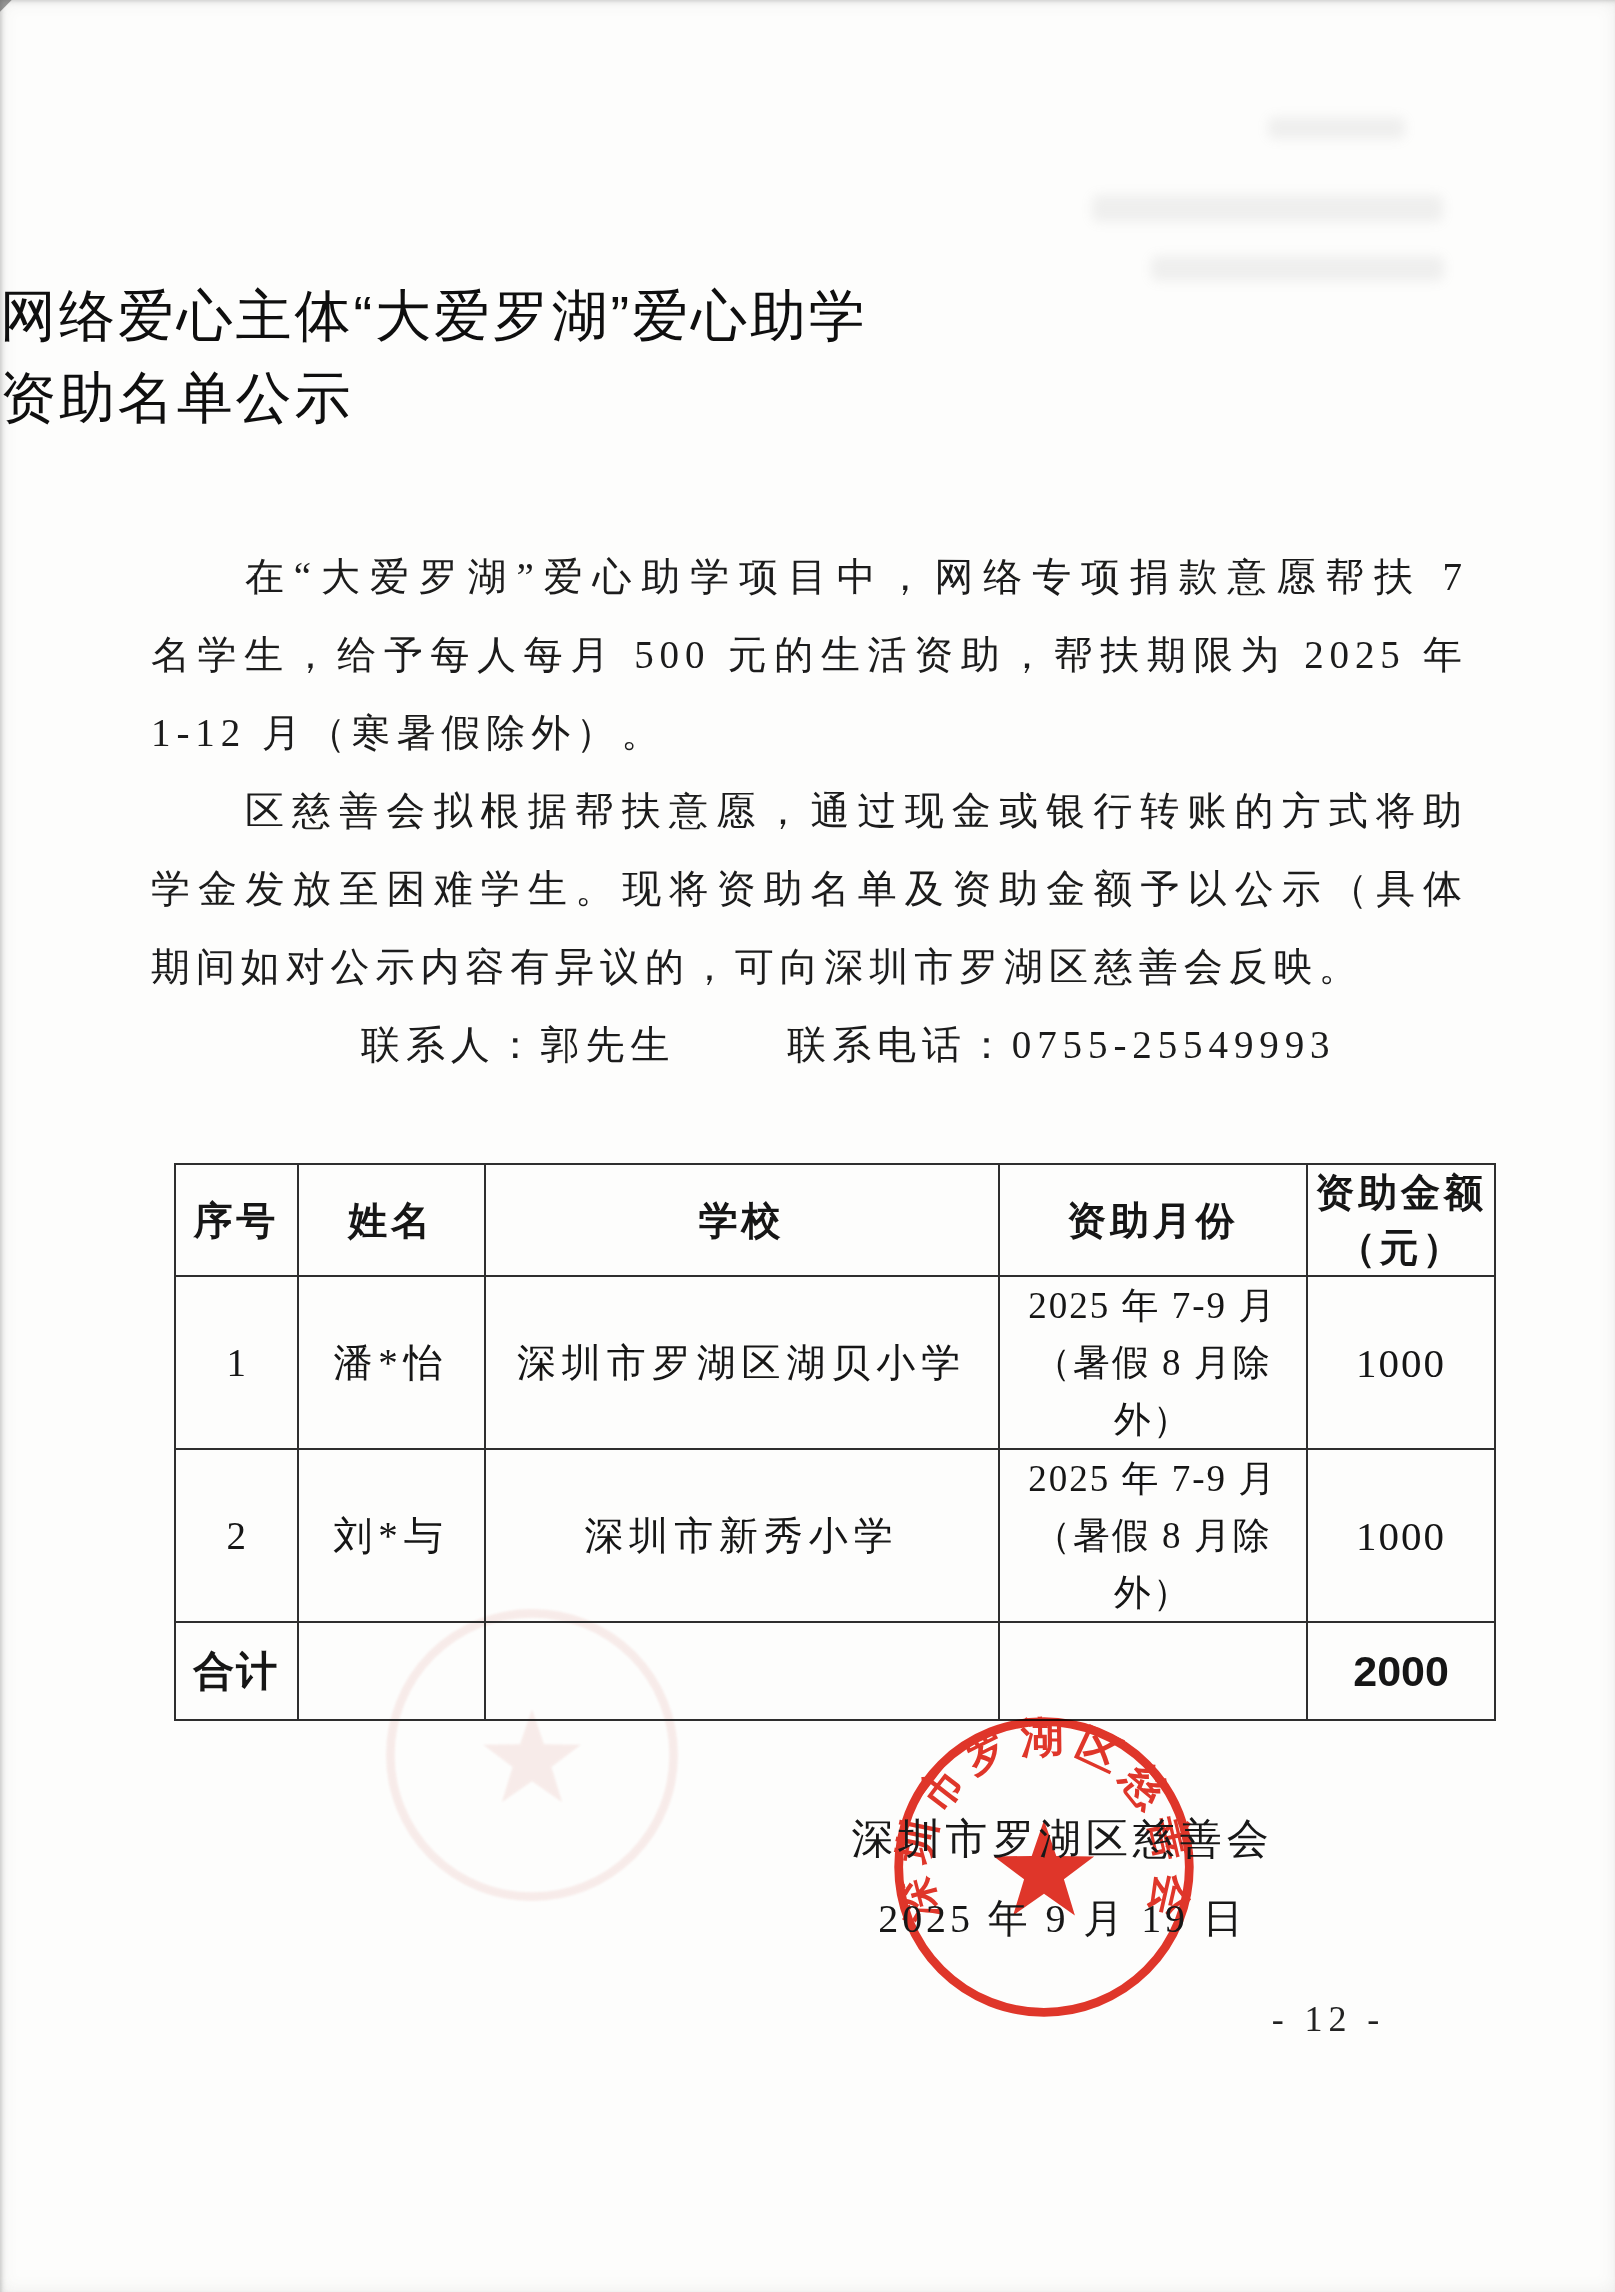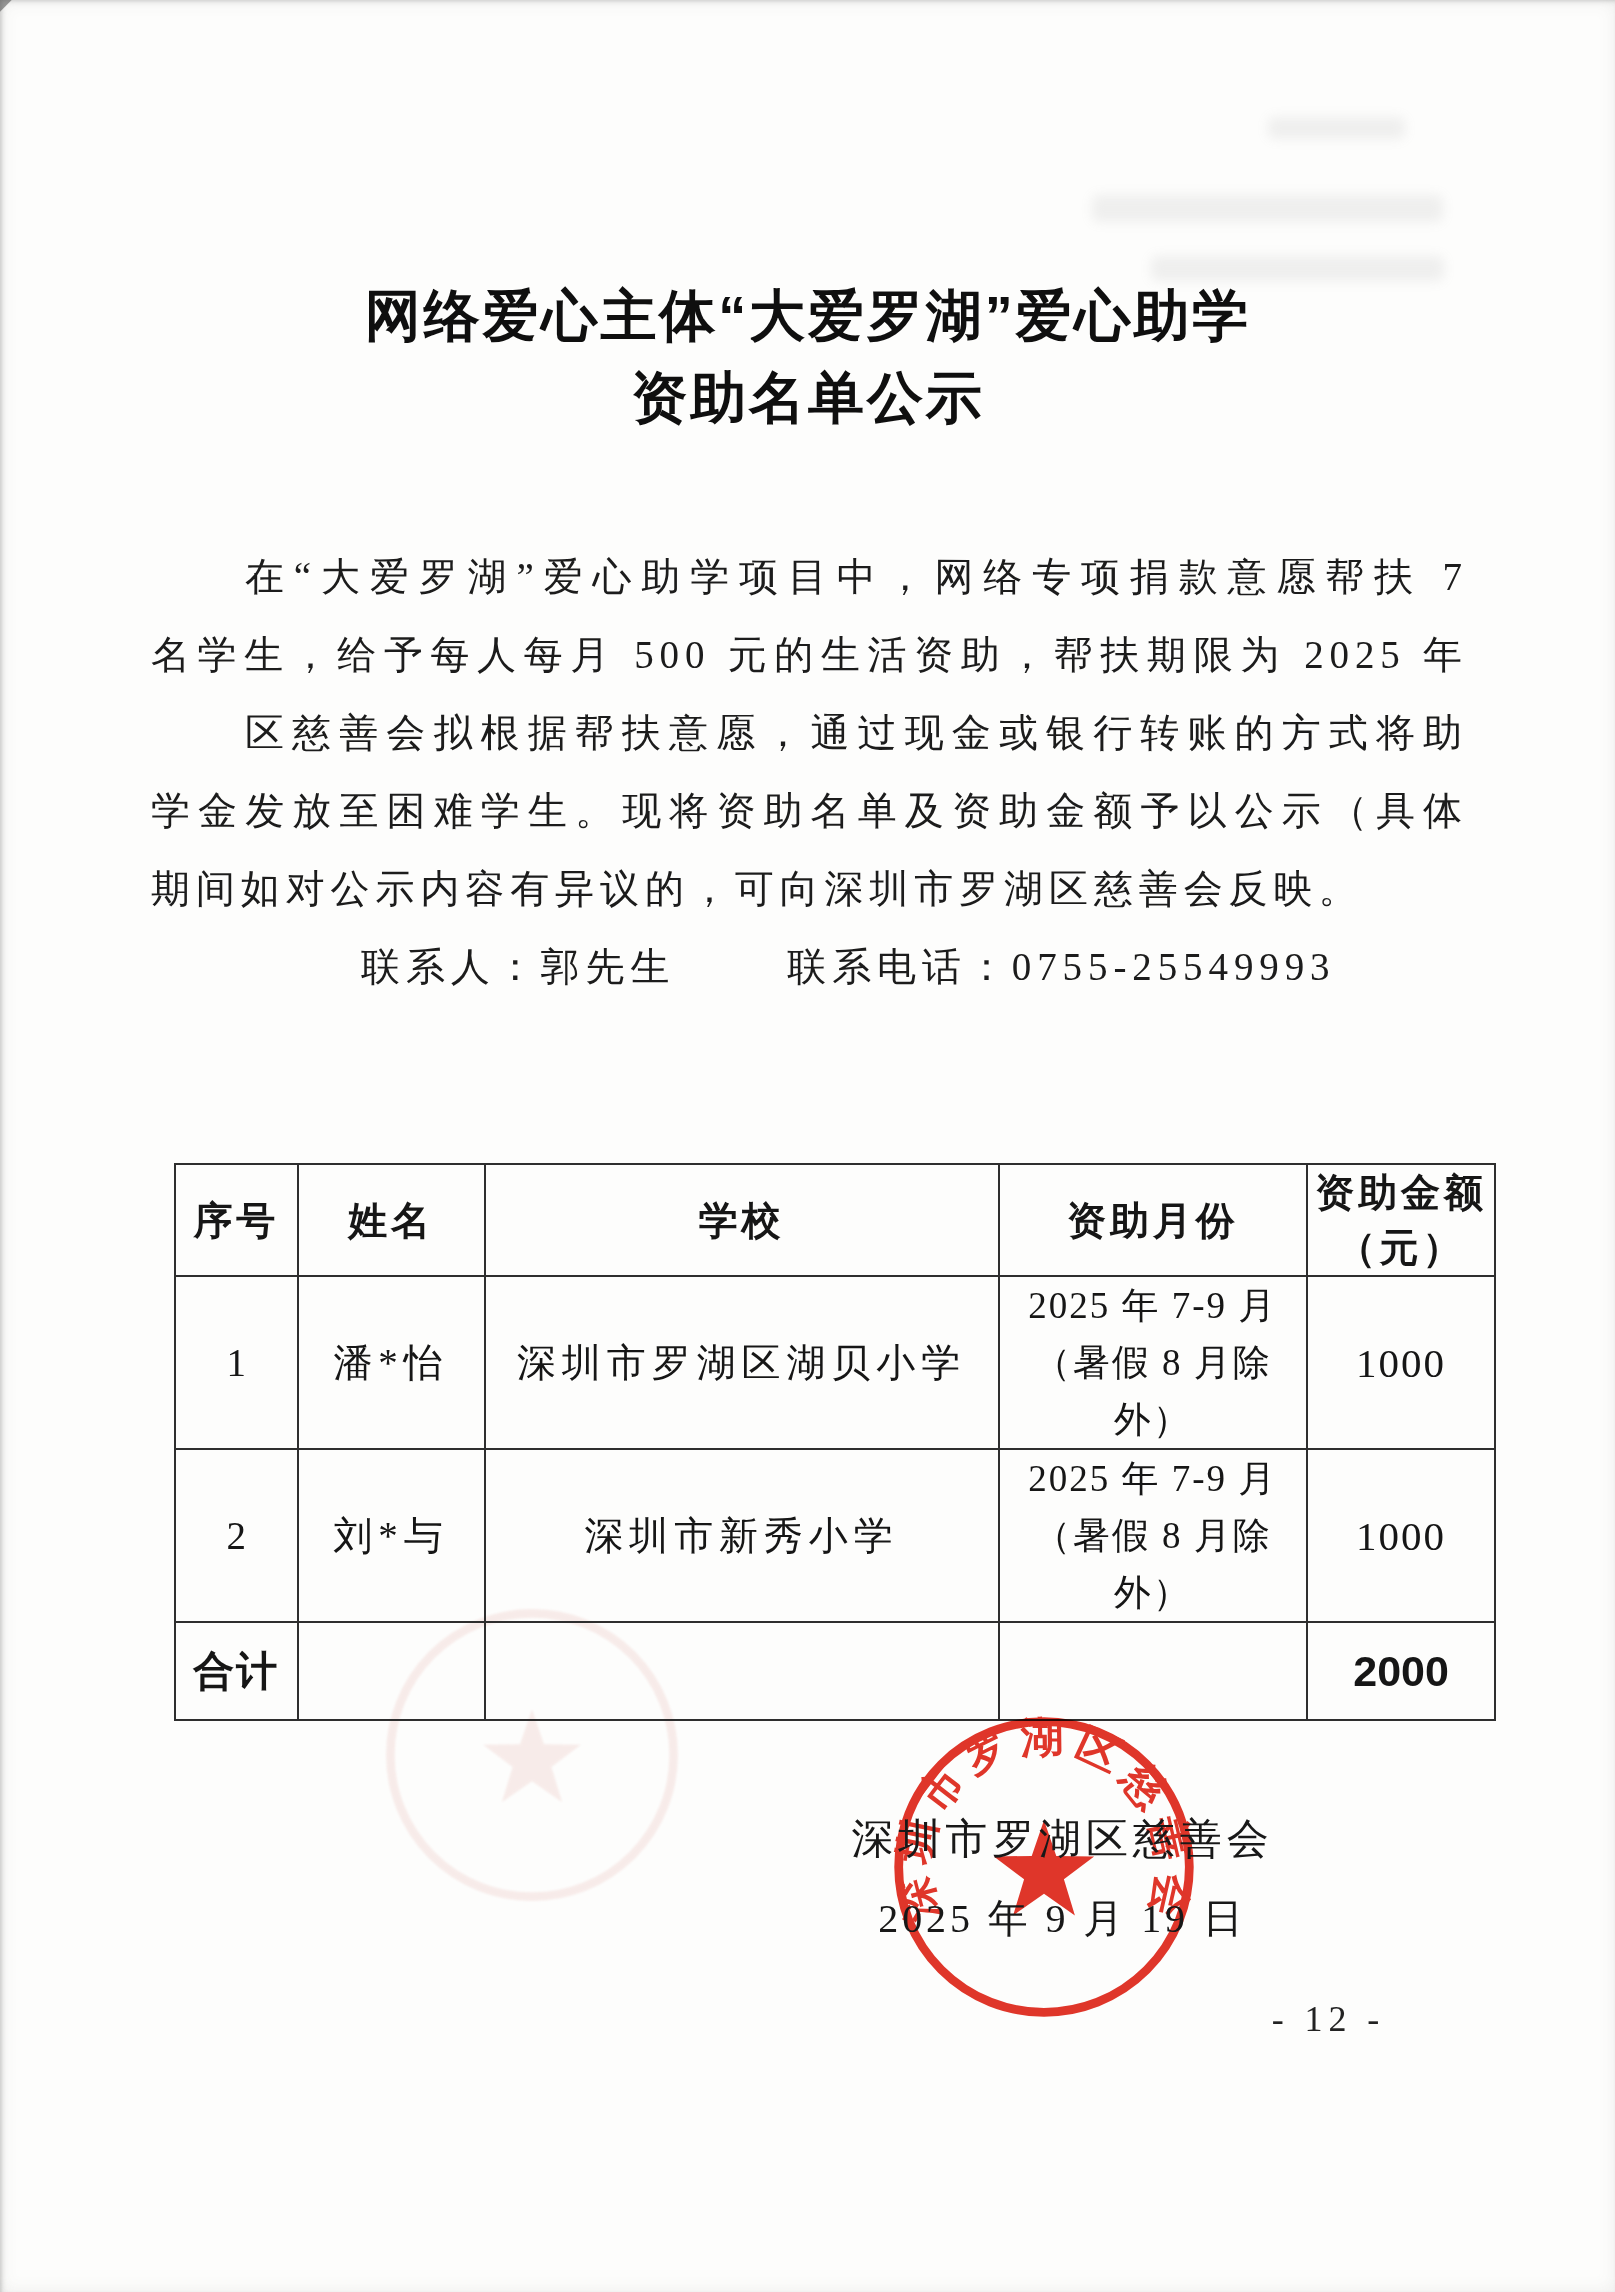--- a/index.html
+++ b/index.html
@@ -19,23 +19,23 @@
     clip-path:polygon(0 0,100% 0,0 100%);
   }
   .bleed{position:absolute;background:#9a9a9a;filter:blur(5.9px);opacity:.14;border-radius:5.9px;}
   .bleed.b1{left:1092px;top:195px;width:351px;height:27px;}
   .bleed.b2{left:1151px;top:256px;width:293px;height:25px;}
   .bleed.b3{left:1268px;top:117px;width:137px;height:21.5px;}
 
   
   .title-block{
     position:absolute;top:275px;left:0;width:100%;
-    text-align:center;
-    font-family:"Liberation Sans","DejaVu Sans",sans-serif;
-    font-weight:bold;color:#0f0f0f;
+    text-align:left;
+    font-family:"Liberation Sans","DejaVu Sans",sans-serif;
+    font-weight:normal;color:#0f0f0f;
   }
   .title-line{font-size:56px;line-height:82px;letter-spacing:2.9px;}
 
   
   .body-block{
     position:absolute;top:538px;left:151px;width:1317px;
     font-size:39px;color:#1c1c1c;
   }
   .tline{
     height:78px;line-height:78px;
@@ -116,20 +116,21 @@
   </svg>
 
   <div class="title-block">
     <div class="title-line">网络爱心主体“大爱罗湖”爱心助学</div>
     <div class="title-line">资助名单公示</div>
   </div>
 
   <div class="body-block">
     <div class="tline justify indent">在“大爱罗湖”爱心助学项目中，网络专项捐款意愿帮扶 7</div>
     <div class="tline justify">名学生，给予每人每月 500 元的生活资助，帮扶期限为 2025 年</div>
+    <div class="tline">1-12 月（寒暑假除外）。</div>
     <div class="tline justify indent">区慈善会拟根据帮扶意愿，通过现金或银行转账的方式将助</div>
     <div class="tline justify">学金发放至困难学生。现将资助名单及资助金额予以公示（具体</div>
     <div class="tline">期间如对公示内容有异议的，可向深圳市罗湖区慈善会反映。</div>
     <div class="tline contact">
       <span>联系人：郭先生</span><span class="gap"></span><span>联系电话：0755-25549993</span>
     </div>
   </div>
 
   <table class="grant">
     <colgroup>

